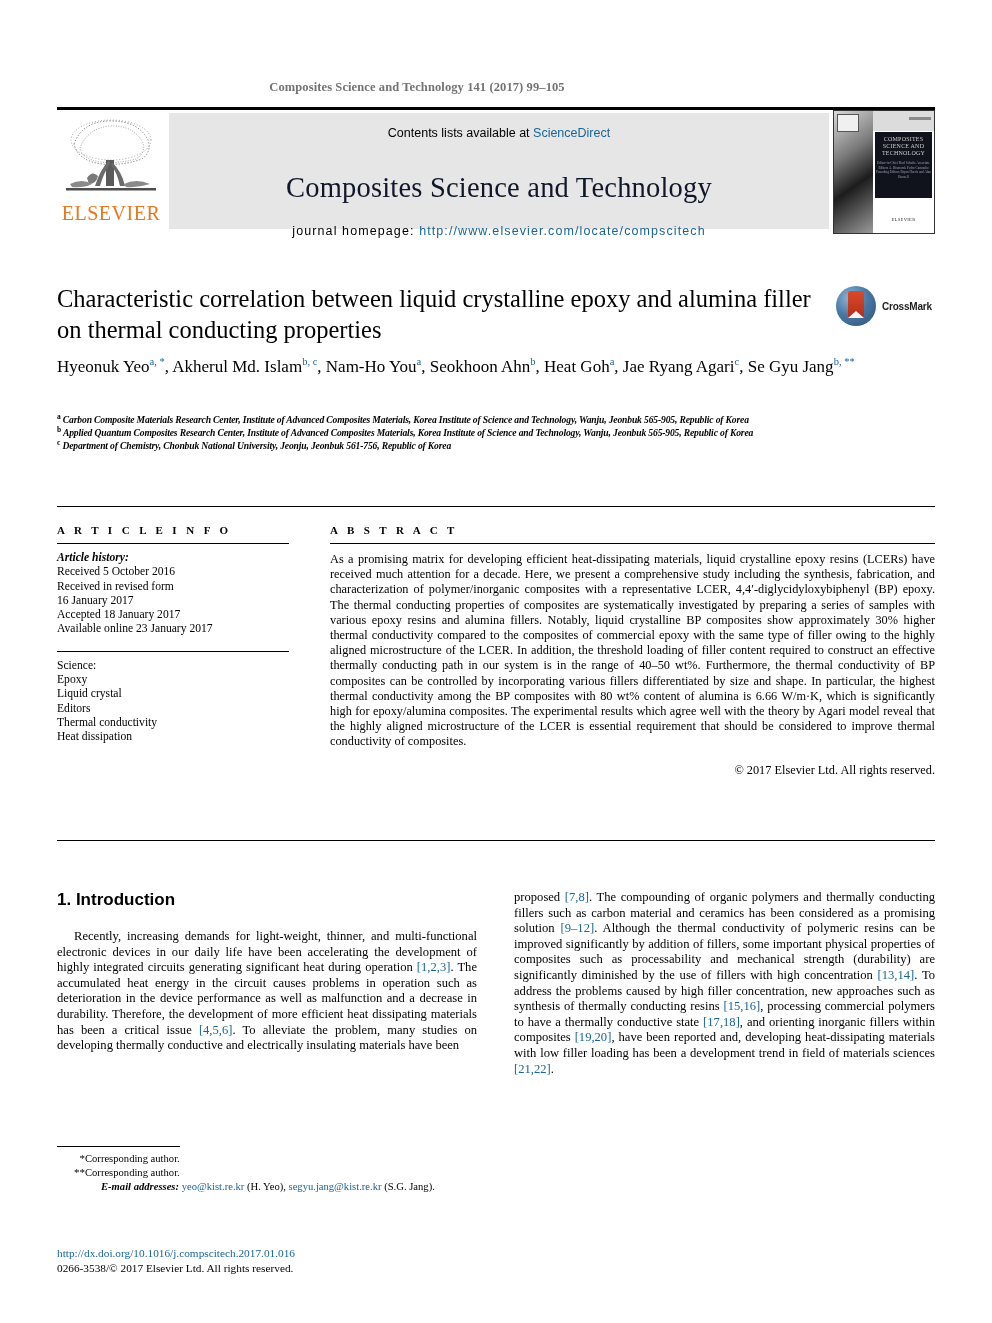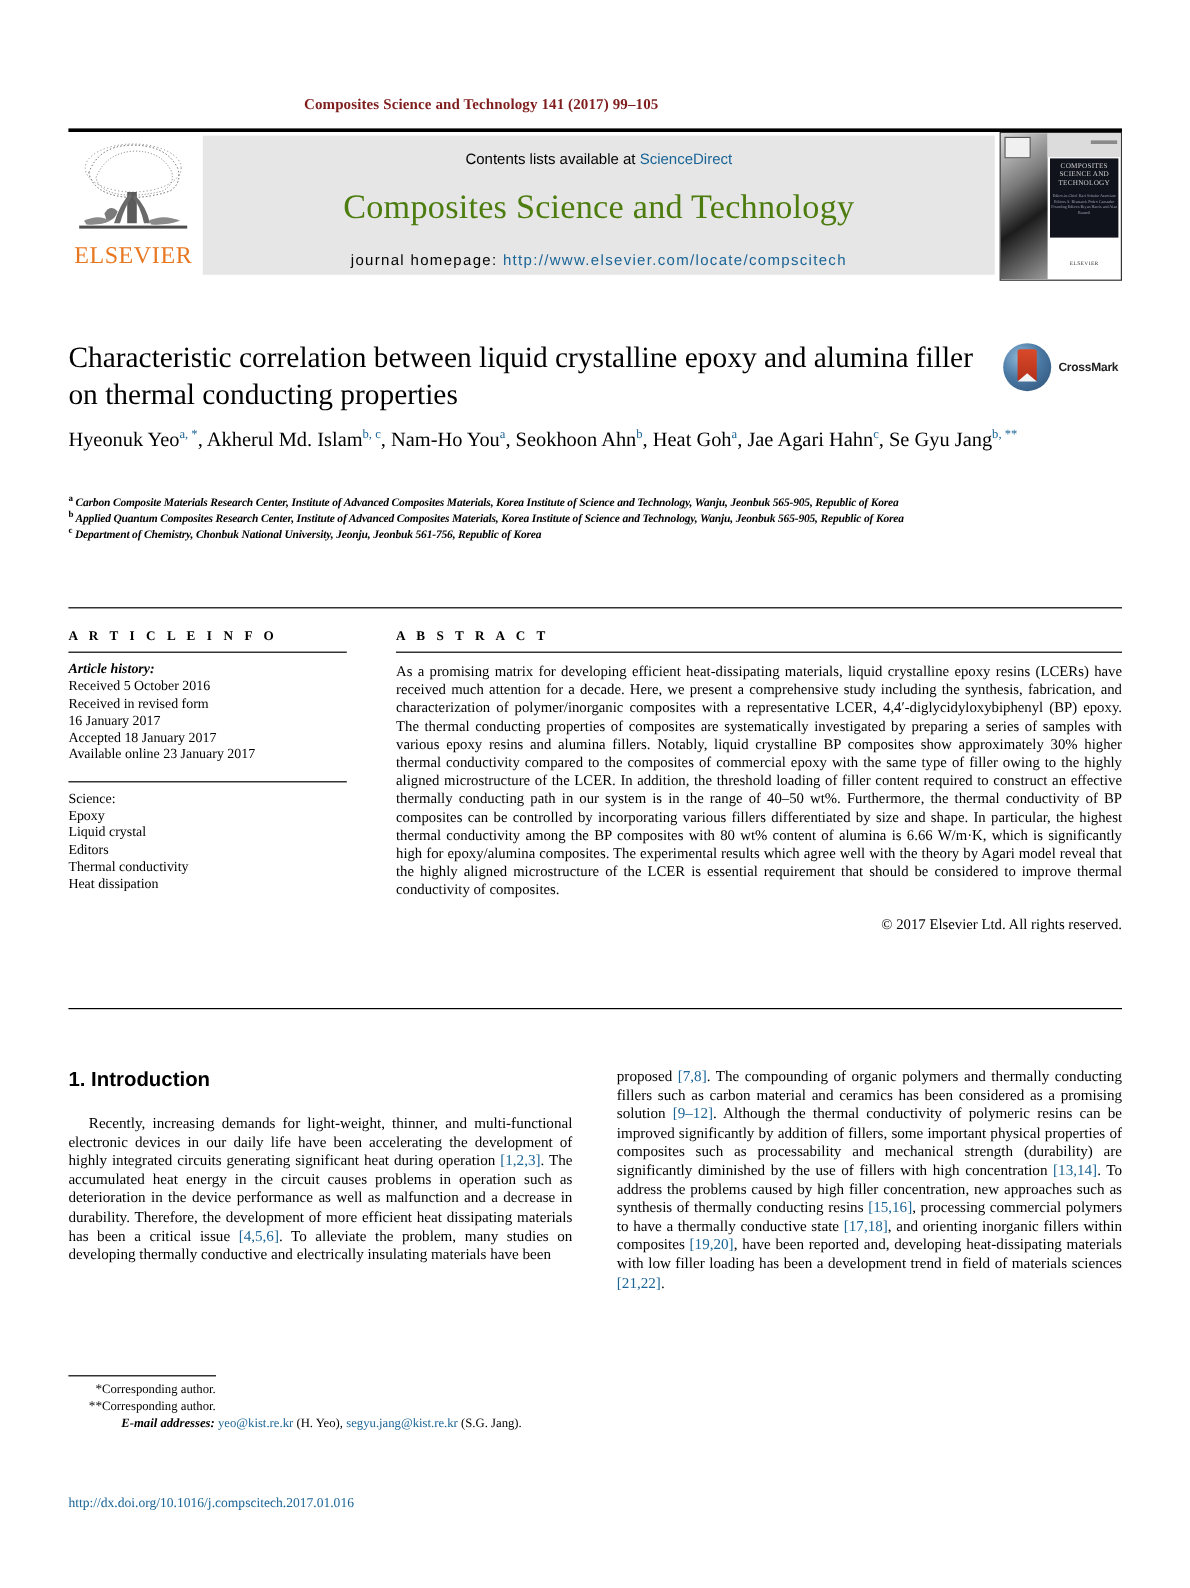--- a/index.html
+++ b/index.html
@@ -18,26 +18,26 @@
   .page {
     position: absolute;
     left: 0; top: 0;
     width: 992px;
     height: 1323px;
   }
 
   
   .runhead {
     position: absolute;
-    left: 0; top: 80px;
+    left: 16px; top: 80px;
     width: 802px;
     text-align: center;
     font-size: 12.5px;
     font-weight: bold;
-    color: #7f1d1d;
+    color: #737373;
     letter-spacing: 0.1px;
   }
 
   
   .masthead-rule {
     position: absolute;
     left: 57px; top: 107px;
     width: 878px;
     height: 3px;
     background: #000;
@@ -82,24 +82,24 @@
     margin-top: 13px;
     font-size: 12.5px;
     font-family: "Liberation Sans", sans-serif;
     color: #000;
     text-align: center;
   }
   .contents-line .sd {
     color: #1a6496;
   }
   .journal-title {
-    margin-top: 18px;
+    margin-top: 32px;
     font-size: 28.5px;
     font-family: "Liberation Serif", serif;
-    color: #4d7c0f;
+    color: #0f172a;
     letter-spacing: 0.2px;
   }
   .homepage-line {
     margin-top: 20px;
     font-size: 12.5px;
     font-family: "Liberation Sans", sans-serif;
     letter-spacing: 1.1px;
     color: #000;
   }
   .homepage-line .url {
@@ -466,21 +466,21 @@
     </div>
     <div class="cm-text">CrossMark</div>
   </div>
 
   <div class="authors">
     <span><span>Hyeonuk Yeo</span><sup>a, *</sup></span>,
     <span><span>Akherul Md. Islam</span><sup>b, c</sup></span>,
     <span><span>Nam-Ho You</span><sup>a</sup></span>,
     <span><span>Seokhoon Ahn</span><sup>b</sup></span>,
     <span><span>Heat Goh</span><sup>a</sup></span>,
-    <span><span>Jae Agari Hahn</span><sup>c</sup></span>,
+    <span><span>Jae Ryang Agari</span><sup>c</sup></span>,
     <span><span>Se Gyu Jang</span><sup>b, **</sup></span>
   </div>
 
   <div class="affiliations">
     <div class="aff-row"><span class="marker">a</span> <span>Carbon Composite Materials Research Center, Institute of Advanced Composites Materials, Korea Institute of Science and Technology, Wanju, Jeonbuk 565-905, Republic of Korea</span></div>
     <div class="aff-row"><span class="marker">b</span> <span>Applied Quantum Composites Research Center, Institute of Advanced Composites Materials, Korea Institute of Science and Technology, Wanju, Jeonbuk 565-905, Republic of Korea</span></div>
     <div class="aff-row"><span class="marker">c</span> <span>Department of Chemistry, Chonbuk National University, Jeonju, Jeonbuk 561-756, Republic of Korea</span></div>
   </div>
 
   <div class="sec-rule-top"></div>
@@ -535,15 +535,16 @@
       <span>Corresponding author.</span>
     </div>
     <div class="fn-email">
       <span class="lbl">E-mail addresses:</span>
       <span class="link">yeo@kist.re.kr</span><span> (H. Yeo), </span><span class="link">segyu.jang@kist.re.kr</span><span> (S.G. Jang).</span>
     </div>
   </div>
 
   <div class="doi-block">
     <div class="doi">http://dx.doi.org/10.1016/j.compscitech.2017.01.016</div>
+    <div>0266-3538/© 2017 Elsevier Ltd. All rights reserved.</div>
   </div>
 
 </div>
 
 </body></html>

